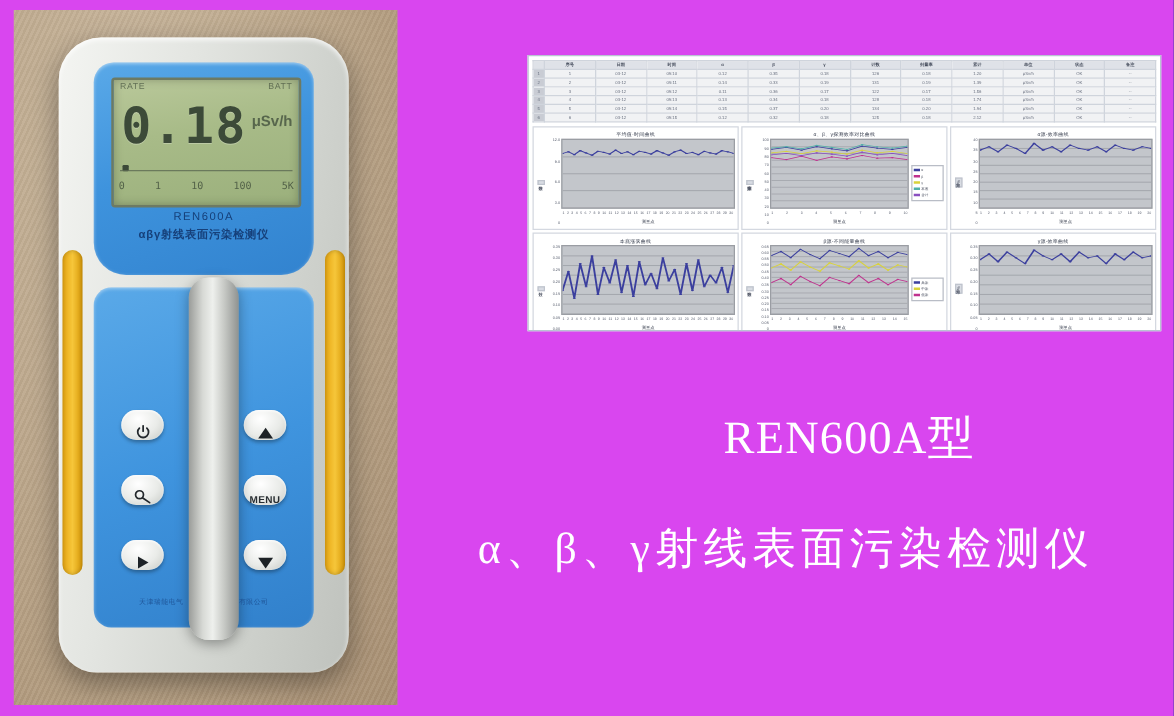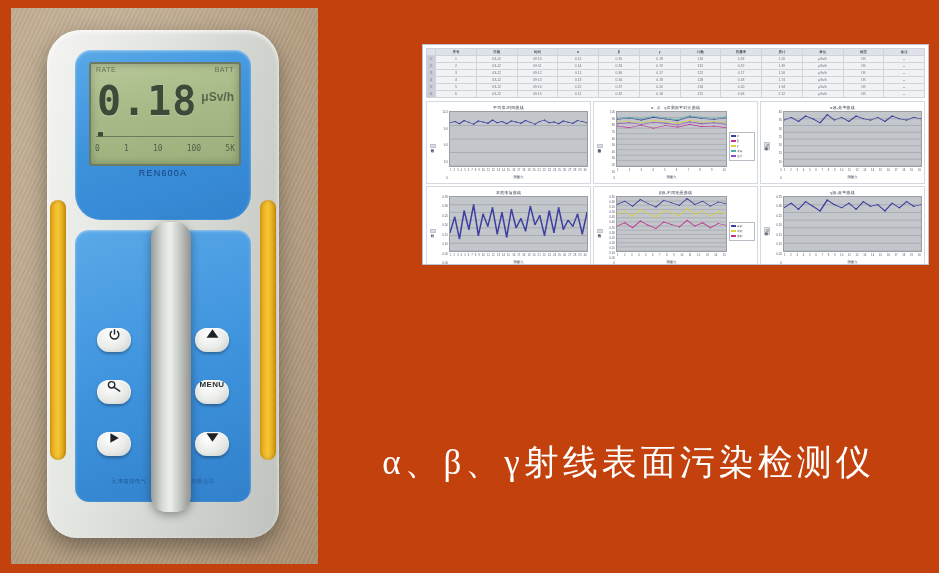--- a/index.html
+++ b/index.html
@@ -2,21 +2,21 @@
 <html><head>
 <meta charset="utf-8">
 <style>
   html,body{margin:0;padding:0;}
   body{
     width:939px;height:573px;overflow:hidden;
     background:#0b3b85;
     font-family:"Liberation Sans",sans-serif;
     position:relative;
   }
-  #slide{position:absolute;inset:0;background:#c2410c;}
+  #slide{position:absolute;inset:0;background:#d946ef;}
 
   
   .photo{
     position:absolute;left:11px;top:8px;width:307px;height:556px;
     background:
       radial-gradient(ellipse at 30% 20%, #c9b79e 0%, #bda88c 45%, #a89073 100%);
     overflow:hidden;
   }
   .photo-grain{position:absolute;inset:0;
     background:
@@ -80,21 +80,21 @@
   .handle{
     position:absolute;left:76px;top:-8px;width:40px;height:290px;
     background:linear-gradient(90deg,#9a9c99 0%,#d7d9d5 28%,#eef0ed 48%,#c5c7c3 72%,#8f9290 100%);
     border-radius:16px;
     box-shadow:0 3px 10px rgba(0,0,0,.35);
   }
   .btn{
     position:absolute;width:34px;height:24px;border-radius:12px;
     background:radial-gradient(ellipse at 40% 30%, #ffffff 0%, #e9ebe8 55%, #c6c9c4 100%);
     box-shadow:0 2px 3px rgba(0,0,0,.3), inset 0 1px 2px rgba(255,255,255,.9);
-    display:flex;align-items:flex-start;justify-content:center;
+    display:flex;align-items:flex-end;justify-content:center;
     font-size:8px;font-weight:bold;color:#2a2f33;letter-spacing:.3px;
   }
   .btn svg{display:block;}
   .btn-l{left:22px;} .btn-r{right:22px;}
   .r1{top:98px;} .r2{top:150px;} .r3{top:202px;}
   .foot-cn{position:absolute;left:0;right:0;top:248px;display:flex;justify-content:space-around;
            padding:0 14px;box-sizing:border-box;font-size:5.5px;color:#1b4d8f;letter-spacing:.4px;opacity:.85;}
 
   
   .software{
@@ -135,21 +135,21 @@
 
   
   .title-main{
     position:absolute;left:420px;top:325px;width:519px;text-align:center;
     color:#ffffff;font-family:"Liberation Serif","DejaVu Serif",serif;
     font-size:37px;letter-spacing:1px;white-space:nowrap;
   }
   .title-sub{
     position:absolute;left:318px;top:415px;width:621px;text-align:center;
     color:#ffffff;font-family:"Liberation Serif","DejaVu Serif",serif;
-    font-size:35px;letter-spacing:4px;white-space:nowrap;margin-top:24px;
+    font-size:35px;letter-spacing:4px;white-space:nowrap;
   }
 </style>
 </head>
 <body>
 
 <div id="slide">
 
   <div class="photo">
     <div class="photo-grain"></div>
 
@@ -169,20 +169,21 @@
           <div class="lcd-barline"></div>
           <div class="lcd-scale">
             <span>0</span>
             <span>1</span>
             <span>10</span>
             <span>100</span>
             <span>5K</span>
           </div>
         </div>
         <div class="brand">REN600A</div>
+        <div class="brand-cn">αβγ射线表面污染检测仪</div>
       </div>
 
       <div class="key-panel">
         <div class="btn btn-l r1">
           <span>
             <svg width="13" height="13" viewBox="0 0 24 24" fill="none" stroke="#23282c" stroke-width="2.6" stroke-linecap="round">
               <path d="M12 3 v8"></path>
                 <path d="M6.5 6.5 a8 8 0 1 0 11 0"></path>
             </svg>
           </span>
@@ -925,15 +926,16 @@
                 <span>19</span>
                 <span>20</span>
               </div>
               <div class="c-xlabel">测量点</div>
             </div>
           </div>
         </div>
       </div>
   </div>
 
+  <div class="title-main">REN600A型</div>
   <div class="title-sub">α、β、γ射线表面污染检测仪</div>
 
 </div>
 
 </body></html>

